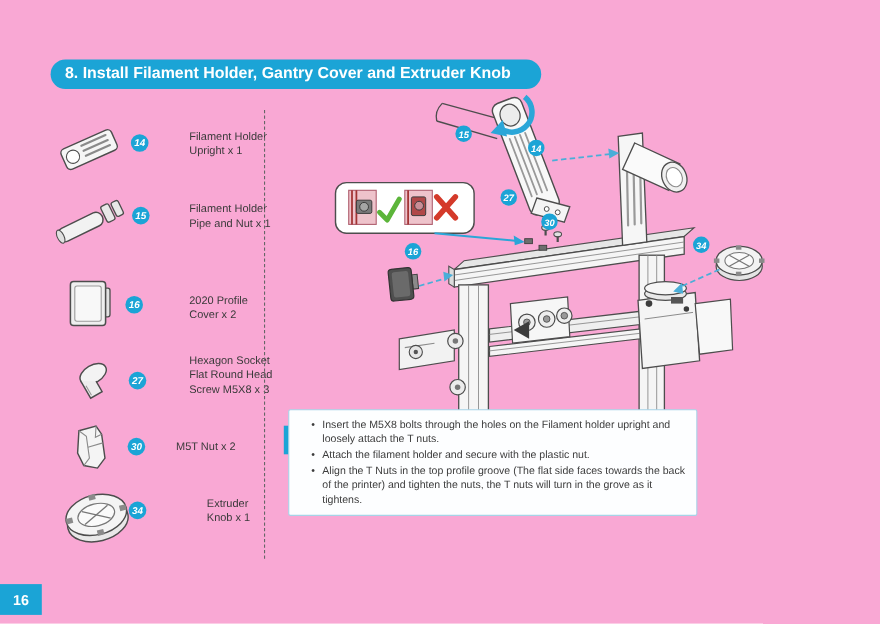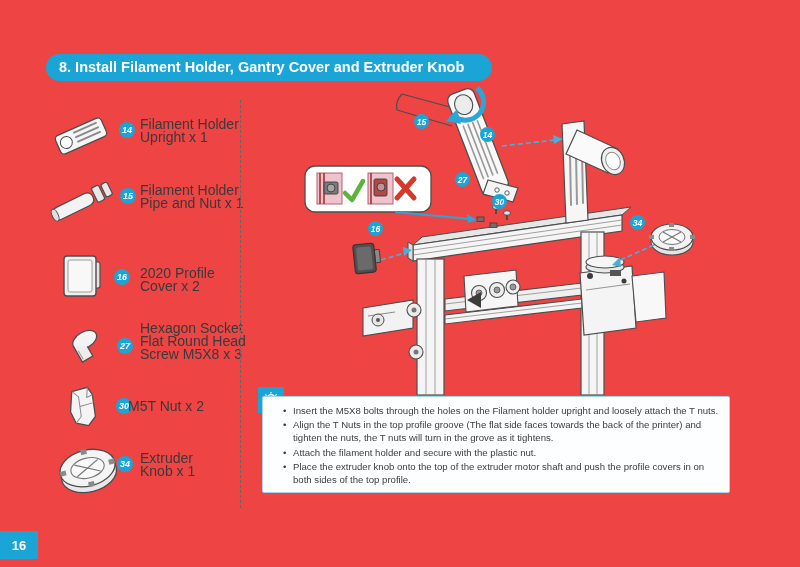--- a/index.html
+++ b/index.html
@@ -1,38 +1,38 @@
 <!DOCTYPE html>
 <html><head>
 <meta charset="utf-8">
 <style>
   html,body{margin:0;padding:0;background:#ffffff;}
-  #page{position:relative;width:800px;height:567px;background:#ef4444;overflow:hidden;
+  #page{position:relative;width:800px;height:567px;background:#f9a8d4;overflow:hidden;
         font-family:"Liberation Sans",sans-serif;color:#3a3a3a;}
 
   
   .banner{position:absolute;left:46px;top:54px;width:446px;height:27px;border-radius:14px;
           background:#1ba4d6;color:#fff;font-size:14.5px;font-weight:bold;line-height:27px;
           padding-left:13px;box-sizing:border-box;white-space:nowrap;}
 
   
   .part-icon{position:absolute;}
   .badge{position:absolute;width:16px;height:16px;border-radius:50%;background:#1ba4d6;color:#fff;
          font-size:9px;font-weight:bold;display:flex;align-items:center;justify-content:center;font-style:italic;}
   .badge.sm{width:15px;height:15px;font-size:8.5px;}
-  .part-label{position:absolute;font-size:14px;line-height:13px;white-space:pre-line;color:#3a3a3a;}
+  .part-label{position:absolute;font-size:10px;line-height:13px;white-space:pre-line;color:#3a3a3a;margin-left:32px;}
 
   
   .vsep{position:absolute;left:240px;top:100px;height:408px;border-left:1.5px dashed #666;}
 
   
   #diagram{position:absolute;left:250px;top:80px;width:500px;height:315px;}
 
   
-  .notebox{position:absolute;left:262px;top:396px;width:468px;height:97px;background:#fdfeff;
+  .notebox{position:absolute;left:262px;top:372px;width:372px;height:97px;background:#fdfeff;
            border:1px solid #a7d4e8;border-radius:2px;box-sizing:border-box;}
   .bulb{position:absolute;left:258px;top:387px;width:26px;height:26px;background:#1ba4d6;
         display:flex;align-items:center;justify-content:center;}
   .notebox ul{margin:7px 8px 0 18px;padding:0 0 0 12px;list-style:none;}
   .notebox li{font-size:9.6px;line-height:13.2px;color:#3c3c3c;position:relative;margin-bottom:1px;}
   .notebox li::before{content:"\2022";position:absolute;left:-10px;top:0;color:#3c3c3c;}
 
   
   .pagenum{position:absolute;left:0;top:531px;width:38px;height:28px;background:#1ba4d6;color:#fff;
            font-size:13px;font-weight:bold;display:flex;align-items:center;justify-content:center;}
@@ -112,21 +112,21 @@
         <ellipse cx="36" cy="30" rx="17" ry="10" fill="#fafafa" stroke="#777" stroke-width="1.1"></ellipse>
         <line x1="24" y1="24" x2="48" y2="36" stroke="#777" stroke-width="1.2"></line>
         <line x1="48" y1="24" x2="24" y2="36" stroke="#777" stroke-width="1.2"></line>
         <rect x="8" y="27" width="6" height="5" fill="#8a8a8a"></rect>
         <rect x="58" y="27" width="6" height="5" fill="#8a8a8a"></rect>
         <rect x="33" y="11" width="6" height="5" fill="#8a8a8a"></rect>
         <rect x="33" y="44" width="6" height="5" fill="#8a8a8a"></rect>
       </g>
     </svg>
     <span class="badge" style="left:117px;top:456px">34</span>
-    <span class="part-label" style="left:140px;top:452px">Extruder
+    <span class="part-label" style="left:156px;top:452px">Extruder
 Knob x 1</span>
   </div>
 
   <div class="vsep"></div>
 
   <svg id="diagram" viewBox="0 0 500 315">
 
     <g>
       <polygon points="163,165 172,157 381,127 372,135" fill="#e6e6e6" stroke="#4d4d4d" stroke-width="1"></polygon>
       <polygon points="163,165 372,135 372,151 163,181" fill="#f5f5f5" stroke="#4d4d4d" stroke-width="1.2"></polygon>
@@ -292,21 +292,20 @@
       <line x1="9" y1="1" x2="9" y2="2.6" stroke="#fff" stroke-width="1.2"></line>
       <line x1="3.4" y1="3.4" x2="4.6" y2="4.6" stroke="#fff" stroke-width="1.2"></line>
       <line x1="14.6" y1="3.4" x2="13.4" y2="4.6" stroke="#fff" stroke-width="1.2"></line>
       <line x1="2" y1="7" x2="3.6" y2="7" stroke="#fff" stroke-width="1.2"></line>
       <line x1="16" y1="7" x2="14.4" y2="7" stroke="#fff" stroke-width="1.2"></line>
     </svg>
   </div>
   <div class="notebox">
     <ul>
       <li>Insert the M5X8 bolts through the holes on the Filament holder upright and loosely attach the T nuts.</li>
+      <li>Attach the filament holder and secure with the plastic nut.</li>
       <li>Align the T Nuts in the top profile groove (The flat side faces towards the back of the printer) and tighten the nuts, the T nuts will turn in the grove as it tightens.</li>
-      <li>Attach the filament holder and secure with the plastic nut.</li>
-      <li>Place the extruder knob onto the top of the extruder motor shaft and push the profile covers in on both sides of the top profile.</li>
     </ul>
   </div>
 
   <div class="pagenum">16</div>
 
 </div>
 
 </body></html>

